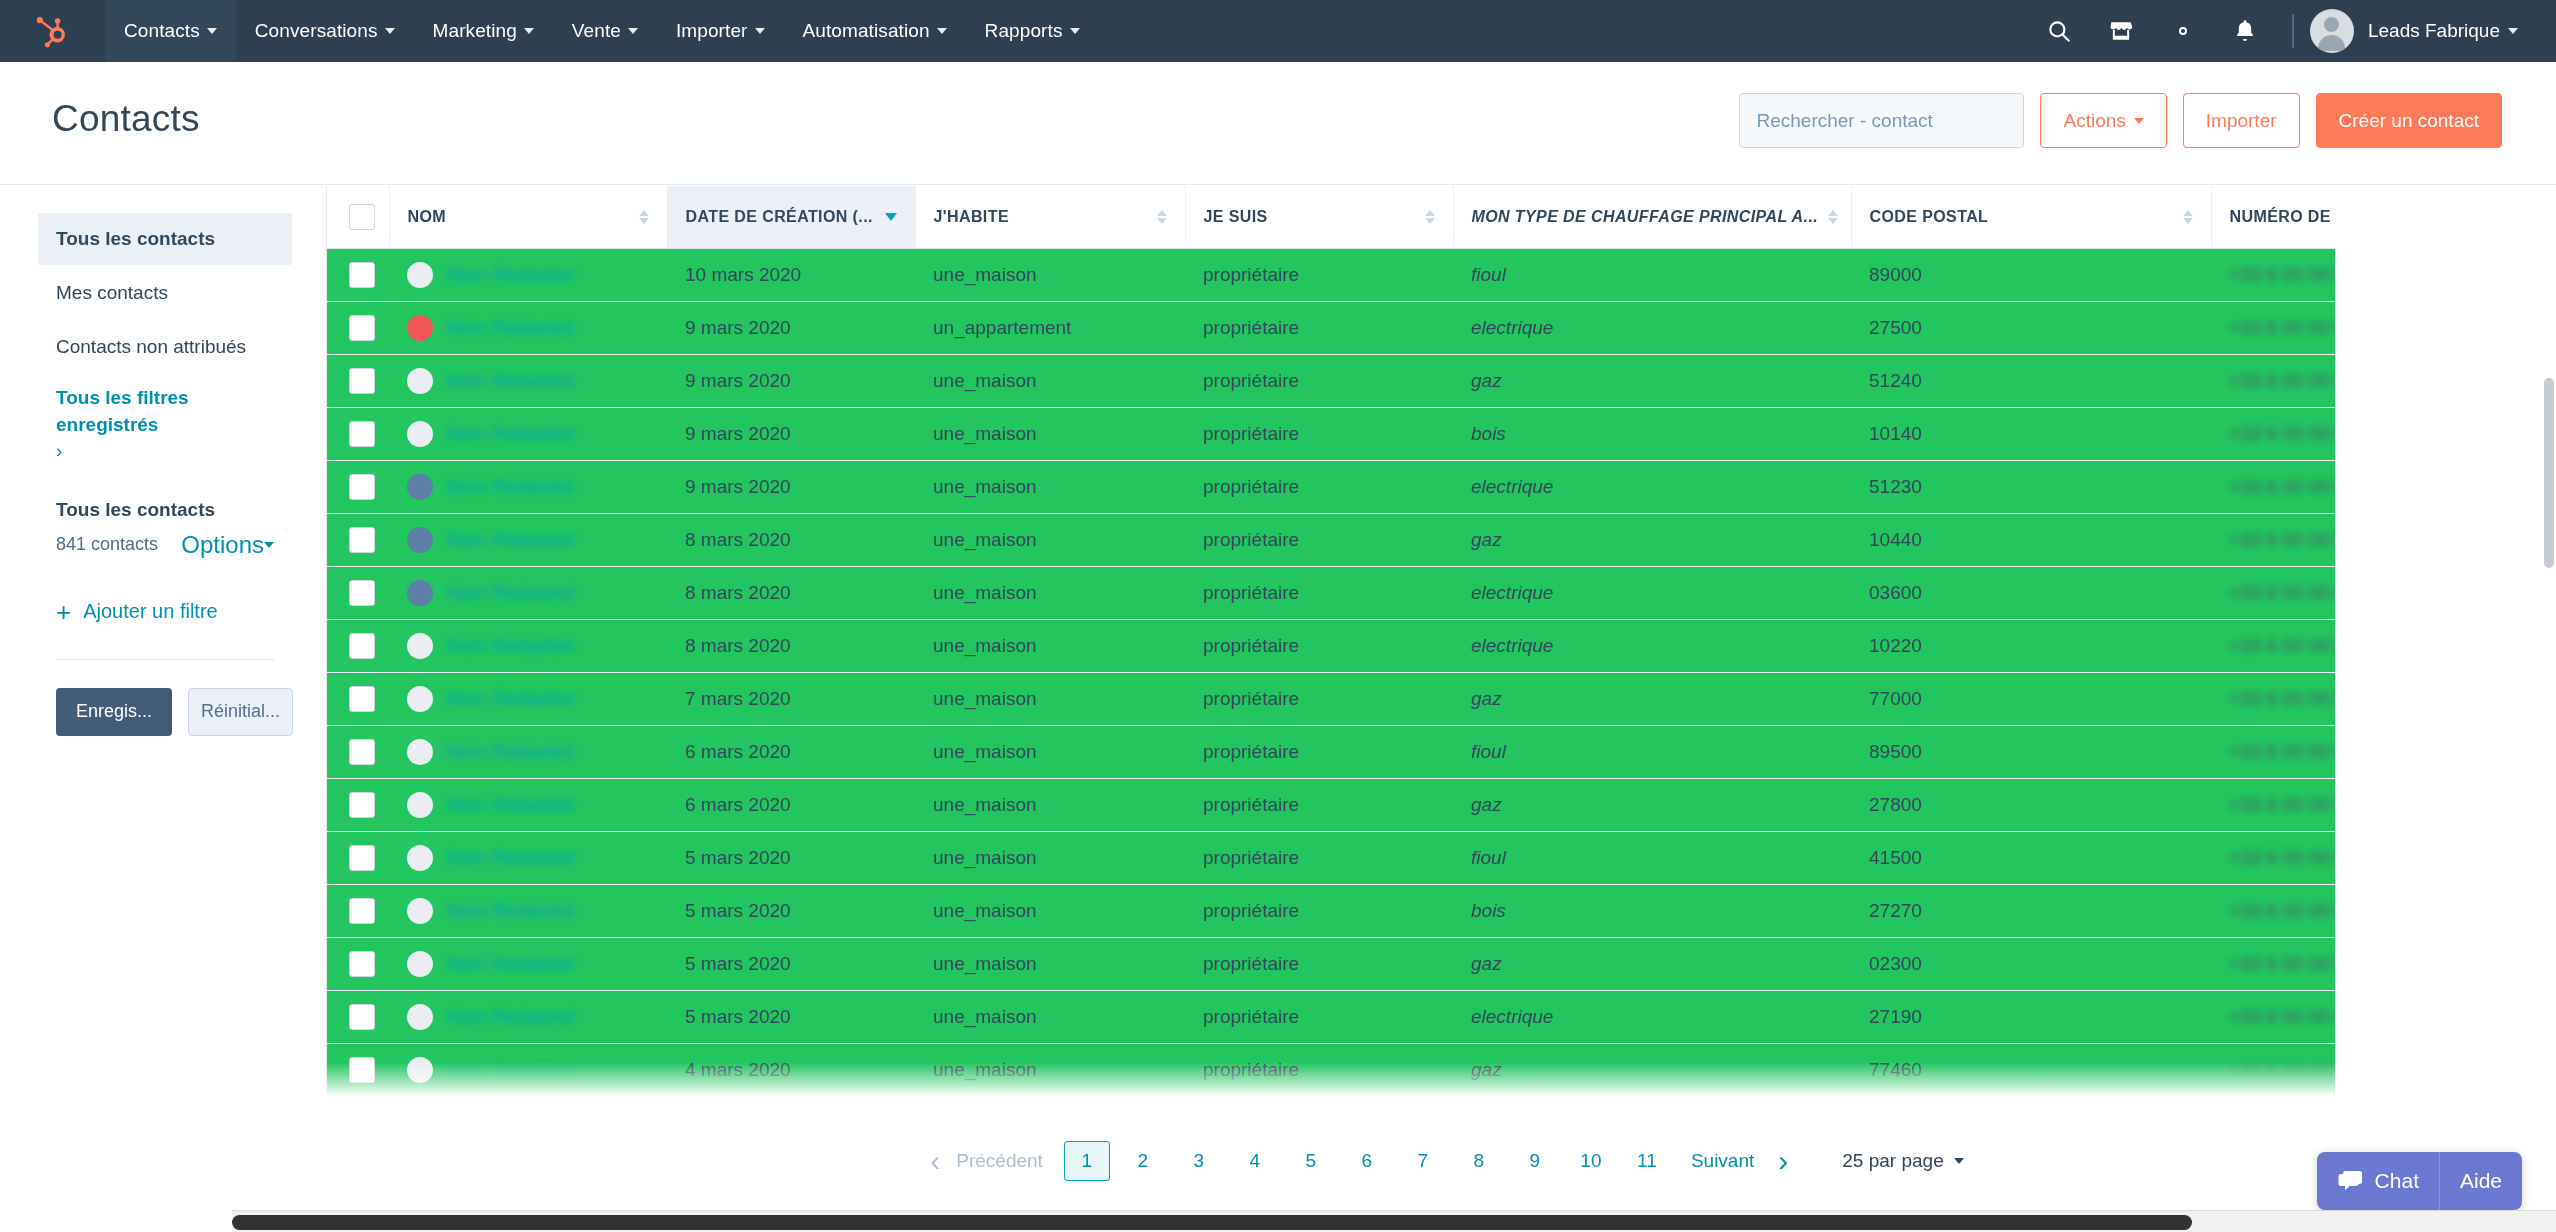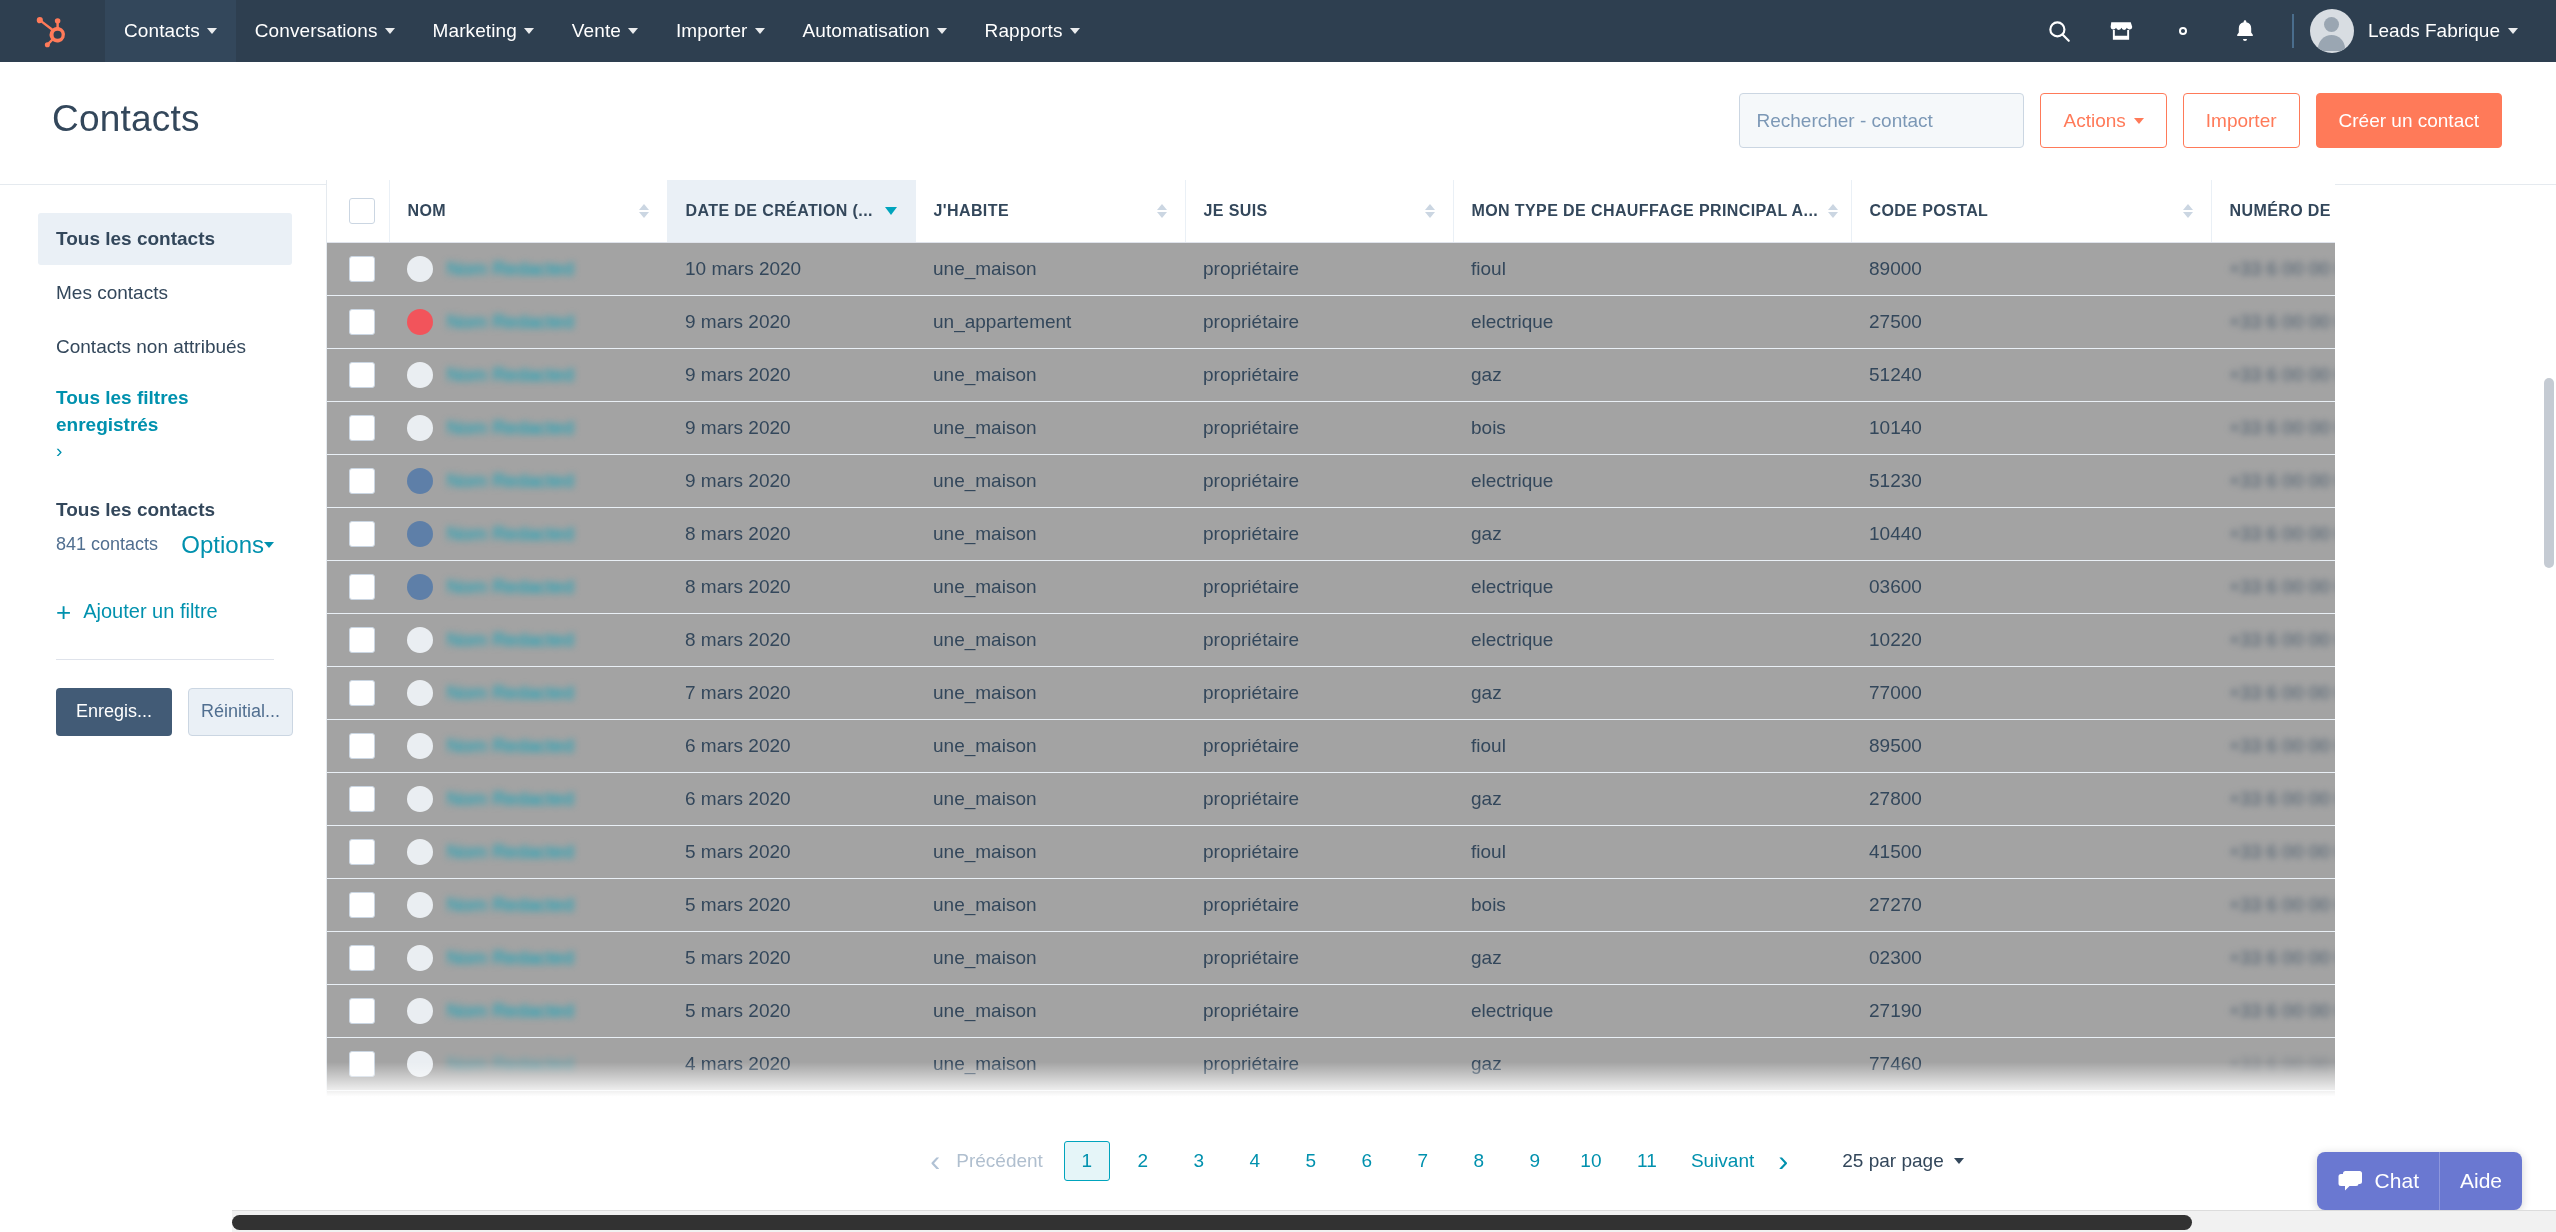--- a/index.html
+++ b/index.html
@@ -151,23 +151,23 @@
     cursor: pointer; font-family: "Liberation Sans", sans-serif;
   }
   .btn-reset {
     background: #eaf0f6; color: #516f90; border: 1px solid #cbd6e2;
     height: 48px; padding: 0 12px; border-radius: 4px; font-size: 18px;
     cursor: pointer; font-family: "Liberation Sans", sans-serif;
   }
 
   
   .table-area {
-    position: absolute; top: 180px; left: 326px;
+    position: absolute; top: 186px; left: 326px;
     width: 2009px; height: 924px;
-    background: #a3a3a3; overflow: hidden;
+    background: #22c55e; overflow: hidden;
     border-left: 1px solid #e5eaef;
   }
   table.contacts { border-collapse: collapse; width: 2230px; table-layout: fixed; }
   table.contacts th {
     height: 62px; background: #ffffff;
     border-bottom: 1px solid #dfe3eb;
     border-right: 1px solid #eaf0f6;
     font-size: 16px; color: #33475b; font-weight: bold;
     letter-spacing: .4px; text-align: left; padding: 0 18px;
     vertical-align: middle; white-space: nowrap; overflow: hidden;
@@ -185,21 +185,21 @@
   }
   .cb-cell { width: 62px; padding: 0 0 0 22px !important; }
   .checkbox {
     width: 26px; height: 26px; border: 1.5px solid #cbd6e2; border-radius: 3px;
     background: #ffffff; cursor: pointer; display: block;
   }
   .col-name { width: 278px; }
   .col-date { width: 248px; }
   .col-habite { width: 270px; }
   .col-jesuis { width: 268px; }
-  .col-chauffage { width: 398px; }
+  .col-chauffage { width: 398px; font-style: italic; }
   .col-postal { width: 360px; }
   .col-tel { width: 346px; }
 
   .name-cell { display: flex; align-items: center; gap: 14px; }
   .row-avatar {
     width: 26px; height: 26px; border-radius: 50%; flex: none;
     background: #eaeef2;
   }
   .row-avatar.red { background: #f2545b; }
   .row-avatar.blue { background: #5e7fa8; }

